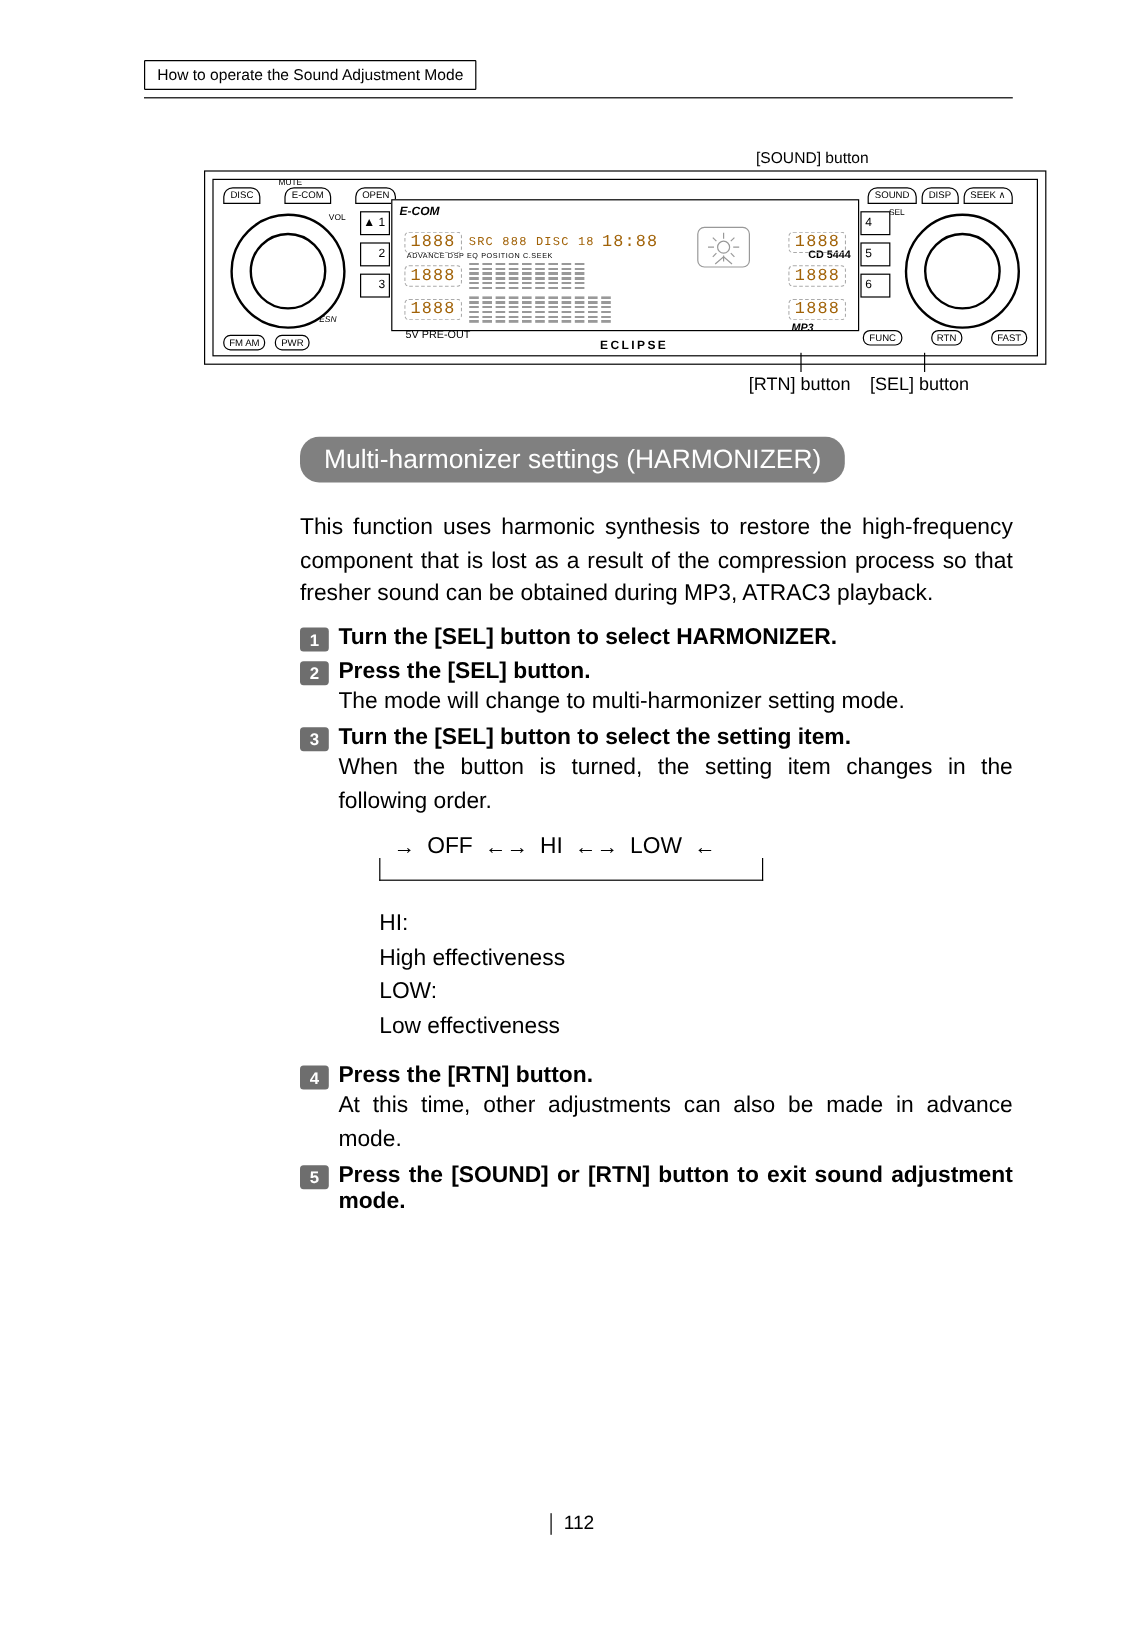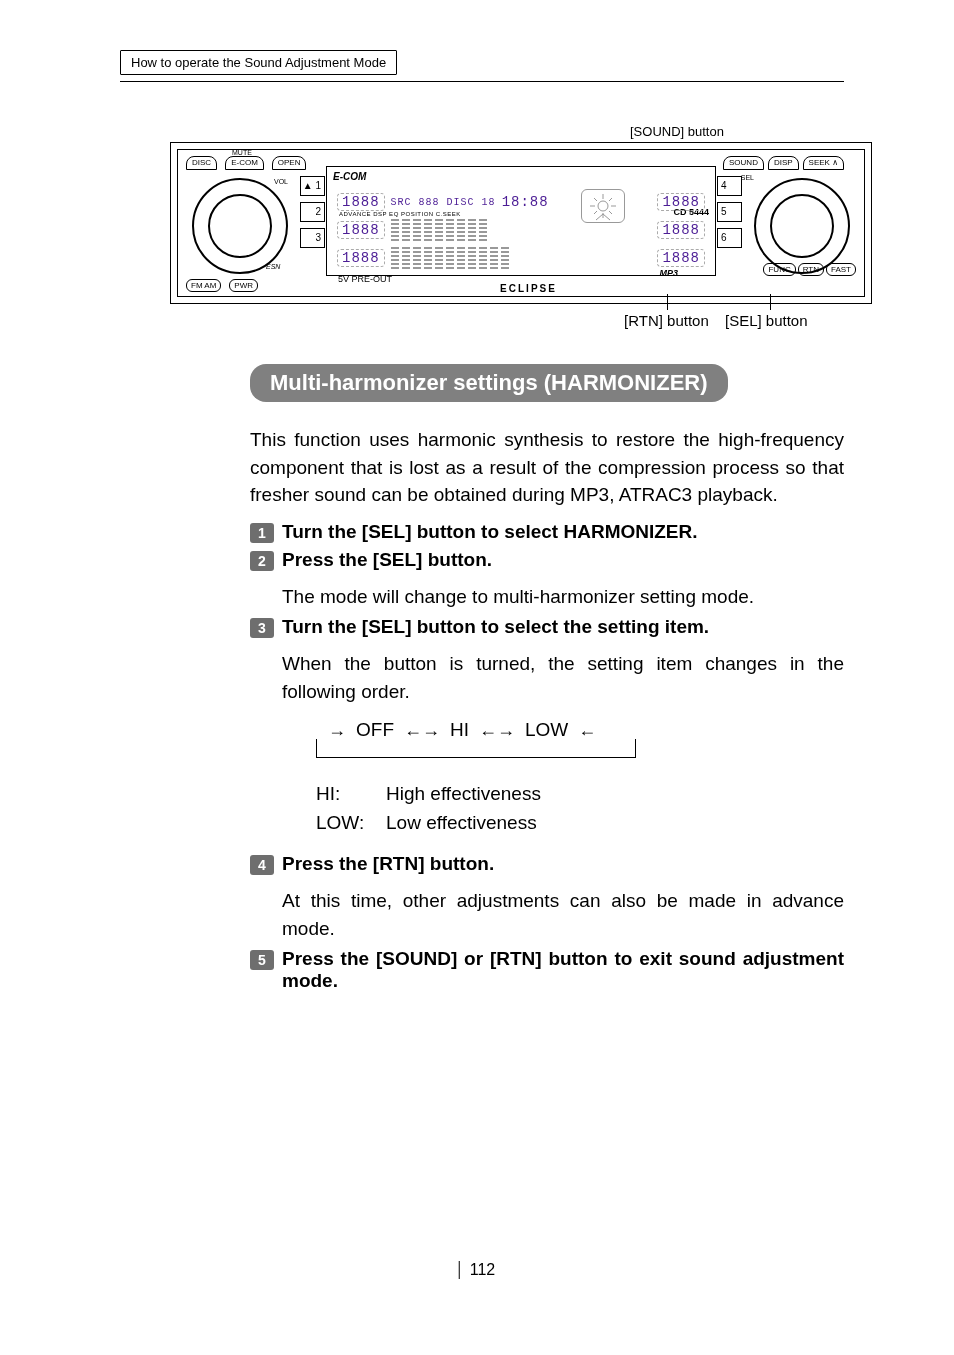--- a/index.html
+++ b/index.html
@@ -45,38 +45,38 @@
     position: relative;
     background: #fff;
     overflow: hidden;
   }
   
   .panel-inner { position:absolute; inset:6px; border:1px solid #000; }
   .p-knob-l { position:absolute; left:14px; top:28px; width:92px; height:92px; border:2px solid #000; border-radius:50%; }
   .p-knob-l2 { position:absolute; left:30px; top:44px; width:60px; height:60px; border:2px solid #000; border-radius:50%; }
   .p-knob-r { position:absolute; right:14px; top:28px; width:92px; height:92px; border:2px solid #000; border-radius:50%; }
   .p-knob-r2 { position:absolute; right:30px; top:44px; width:60px; height:60px; border:2px solid #000; border-radius:50%; }
-  .p-top-btns { position:absolute; left:8px; top:6px; display:flex; gap:8px;align-items:center;}
+  .p-top-btns { position:absolute; left:8px; top:6px; display:flex; gap:20px;align-items:center;}
   .p-top-btns span { border:1px solid #000; border-radius:8px 8px 0 0; font-size:8px; padding:2px 5px; line-height:1;}
   .p-top-btns-r { position:absolute; right:20px; top:6px; display:flex; gap:4px;}
   .p-top-btns-r span { border:1px solid #000; border-radius:8px 8px 0 0; font-size:8px; padding:2px 5px; line-height:1;}
   .p-bot-row { position:absolute; left:8px; bottom:4px; display:flex; gap:8px; font-size:8px;}
   .p-bot-row span { border:1px solid #000; border-radius:6px; padding:1px 4px;}
-  .p-bot-row-r { position:absolute; right:8px; bottom:20px; display:flex; gap:2px; font-size:8px;}
+  .p-bot-row-r { position:absolute; right:8px; bottom:8px; display:flex; gap:24px; font-size:8px;}
   .p-bot-row-r span { border:1px solid #000; border-radius:6px; padding:1px 4px;}
   .p-screen { position:absolute; left:148px; right:148px; top:16px; bottom:20px; border:1px solid #000; background:#fff;}
   .p-screen-title { position:absolute; top:4px; left:6px; font-style:italic; font-size:10px; font-weight:bold;}
   .p-screen-cd { position:absolute; top:4px; right:6px; font-size:9px; font-weight:bold;margin-top:36px;}
   .p-presets-l { position:absolute; left:122px; top:26px; display:flex; flex-direction:column; gap:6px;}
   .p-presets-l span { border:1px solid #000; width:20px; height:18px; font-size:10px; text-align:right; padding-right:3px; line-height:18px;}
   .p-presets-r { position:absolute; right:122px; top:26px; display:flex; flex-direction:column; gap:6px;}
   .p-presets-r span { border:1px solid #000; width:20px; height:18px; font-size:10px; text-align:left; padding-left:3px; line-height:18px;}
   .p-lcd-rows { position:absolute; left:10px; right:10px; top:24px; display:flex; flex-direction:column; gap:6px;}
   .p-lcd-row { display:flex; align-items:center; gap:6px; height:22px;}
-  .seg { font-family:'Courier New',monospace; font-size:14px; letter-spacing:1px; color:#4c1d95;}
+  .seg { font-family:'Courier New',monospace; font-size:14px; letter-spacing:1px; color:#a16207;}
   .seg-dashed { border:1px dashed #aaa; border-radius:4px; padding:0 4px;}
   .eq-bars { display:flex; gap:3px; flex:1;}
   .eq-bars i { display:block; width:8px; background:repeating-linear-gradient(0deg,#999 0 2px,transparent 2px 4px); height:22px;}
   .p-small-labels { position:absolute; left:12px; right:12px; top:44px; font-size:6px; color:#000; letter-spacing:0.5px;}
   .p-sun { position:absolute; right:90px; top:22px; width:42px; height:32px; border:1px solid #999; border-radius:6px;}
   .p-sun svg { width:100%; height:100%;}
   .p-brand { position:absolute; left:50%; transform:translateX(-50%); bottom:2px; font-size:10px; font-weight:bold; letter-spacing:2px;padding-left:15px;}
   .p-5v { position:absolute; left:160px; bottom:12px; font-size:9px;}
   .p-mp3 { position:absolute; right:186px; bottom:18px; font-size:9px; font-style:italic; font-weight:bold;}
   .p-mute { position:absolute; left:54px; top:-1px; font-size:7px;}
@@ -88,47 +88,47 @@
   .cb-rtn { position:absolute; left:454px; top:0; font-size:15px;}
   .lead-rtn { position:absolute; left:497px; top:-18px; width:1px; height:16px; background:#000;}
   .cb-sel { position:absolute; left:555px; top:0; font-size:15px;}
   .lead-sel { position:absolute; left:600px; top:-18px; width:1px; height:16px; background:#000;}
 
   .content { margin-left:130px; }
   .section-pill {
     display:inline-block;
     background:#808080;
     color:#fff;
-    font-weight:bold;
+    font-weight:normal;
     font-size:22px;
     padding:6px 20px;
     border-radius:16px;
     margin-bottom:12px;
   }
   .body-text { text-align:justify; line-height:1.45; margin:12px 0 12px 0;}
   .step { display:flex; margin:6px 0;}
   .step-num {
     flex:0 0 24px; height:20px; margin-right:8px;
     background:#6e6e6e; color:#fff; font-weight:bold; font-size:14px;
     display:flex; align-items:center; justify-content:center; border-radius:3px;
     margin-top:2px;
   }
   .step-body { flex:1;}
   .step-head { font-weight:bold;}
-  .step-sub { text-align:justify; line-height:1.45;margin-top:12px;}
+  .step-sub { text-align:justify; line-height:1.45;}
 
   .cycle-wrap { margin:14px 0 8px 34px; width:320px;}
   .cycle-row { display:flex; align-items:center; gap:10px; padding:0 12px;}
   .arr-h { font-size:18px; line-height:1;}
   .cycle-bottom {
     height:18px; border:1.5px solid #000; border-top:none; margin-top:-2px;
   }
 
   .defs { margin:22px 0 10px 34px; line-height:1.5;}
-  .defs-row { display:flex;}
+  .defs-row { display:flex;flex-direction:column;}
   .defs-row .k { width:70px;}
 
   .page-num { position:absolute; bottom:40px; left:50%; transform:translateX(-50%);
               border-left:1.5px solid #000; padding-left:10px; font-size:16px;}
 
   
   [data-interactable="false"] { pointer-events: none;}
 </style>
 </head>
 <body>

